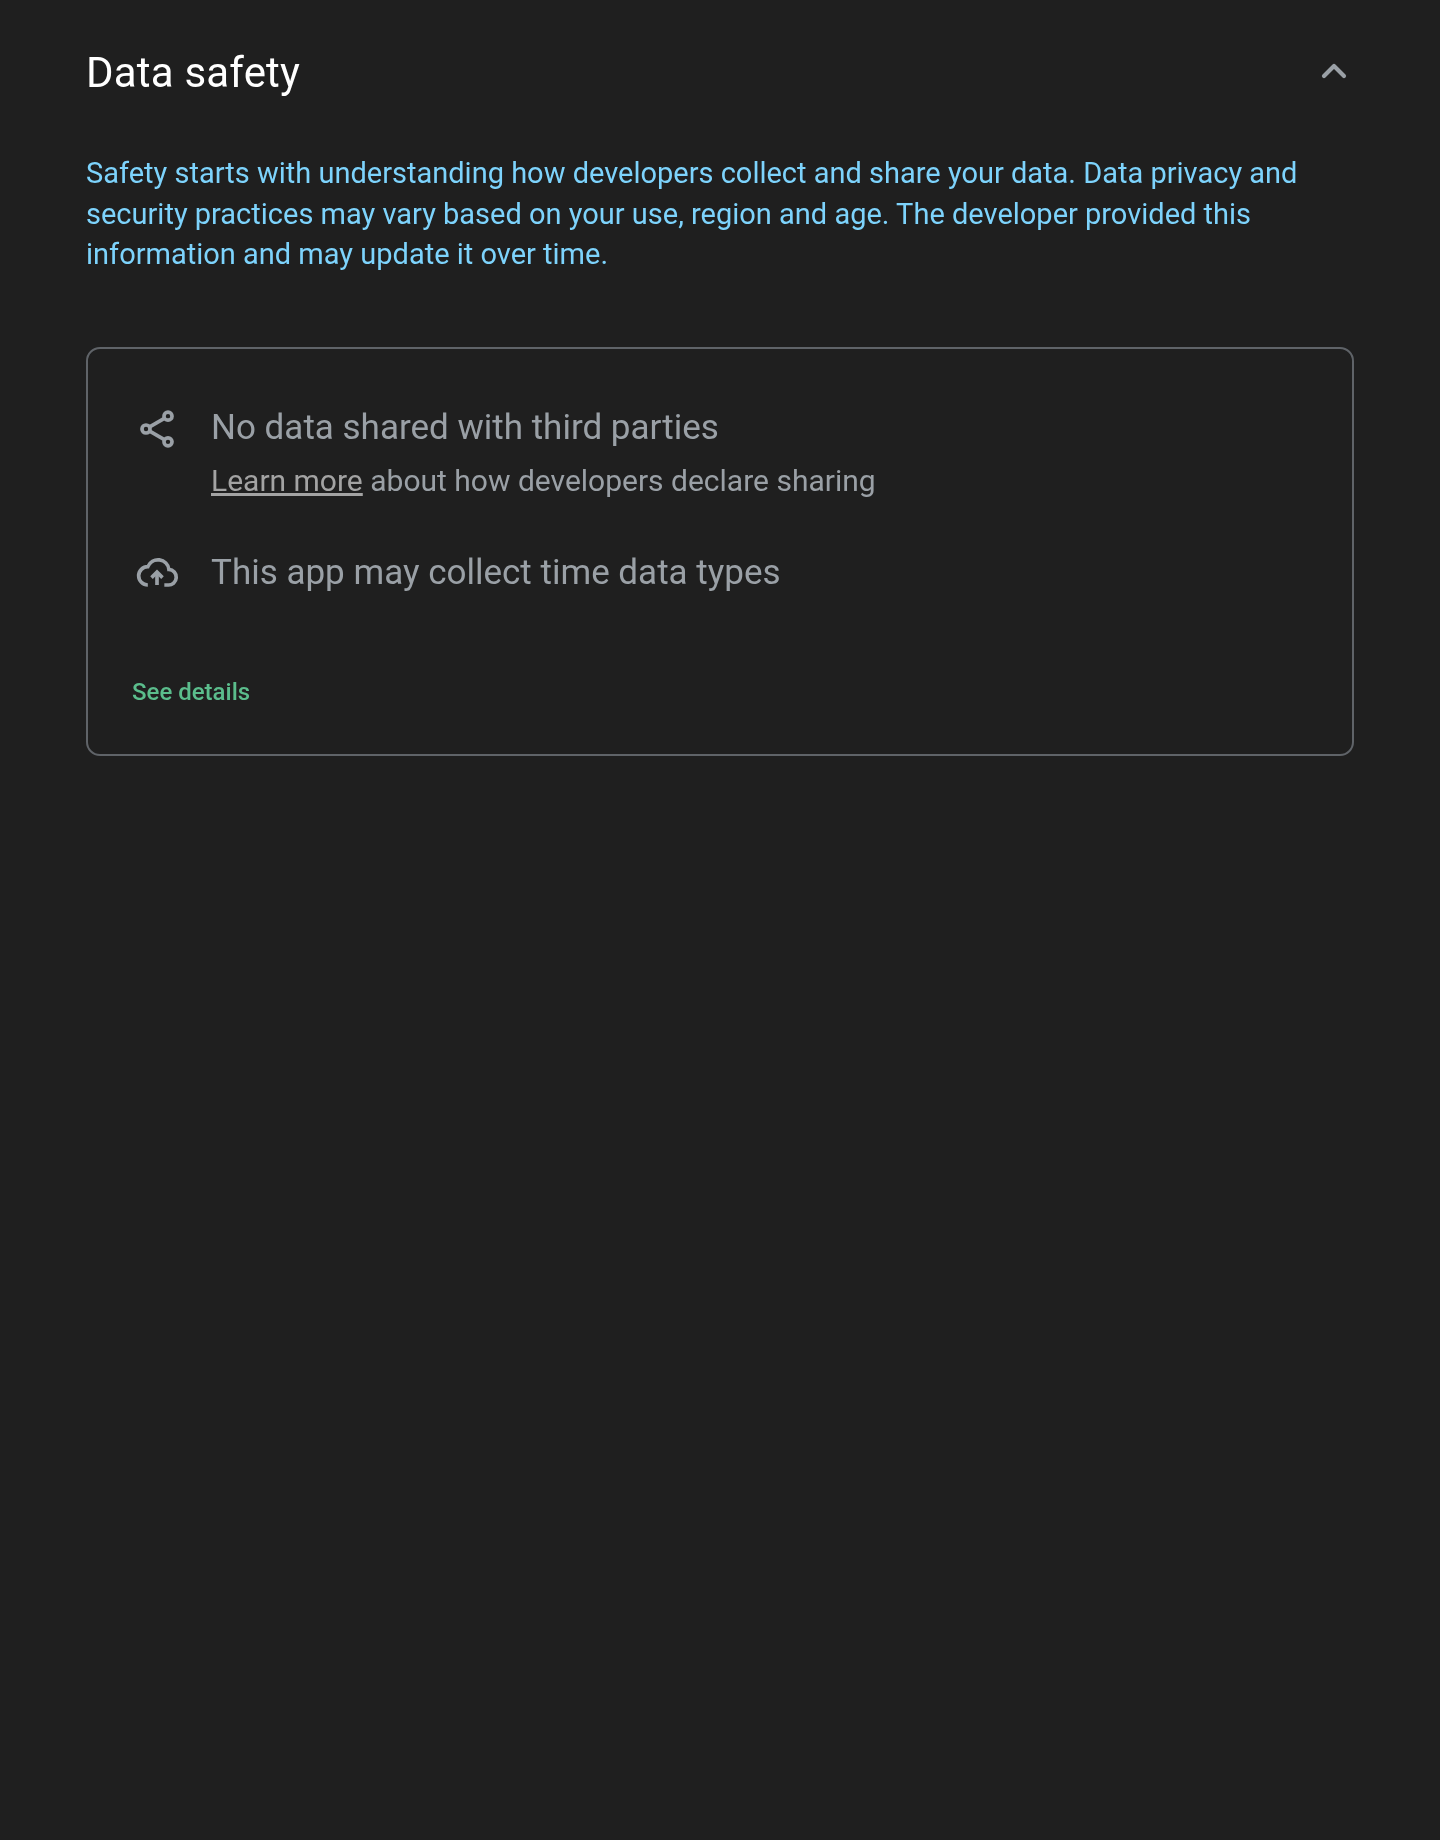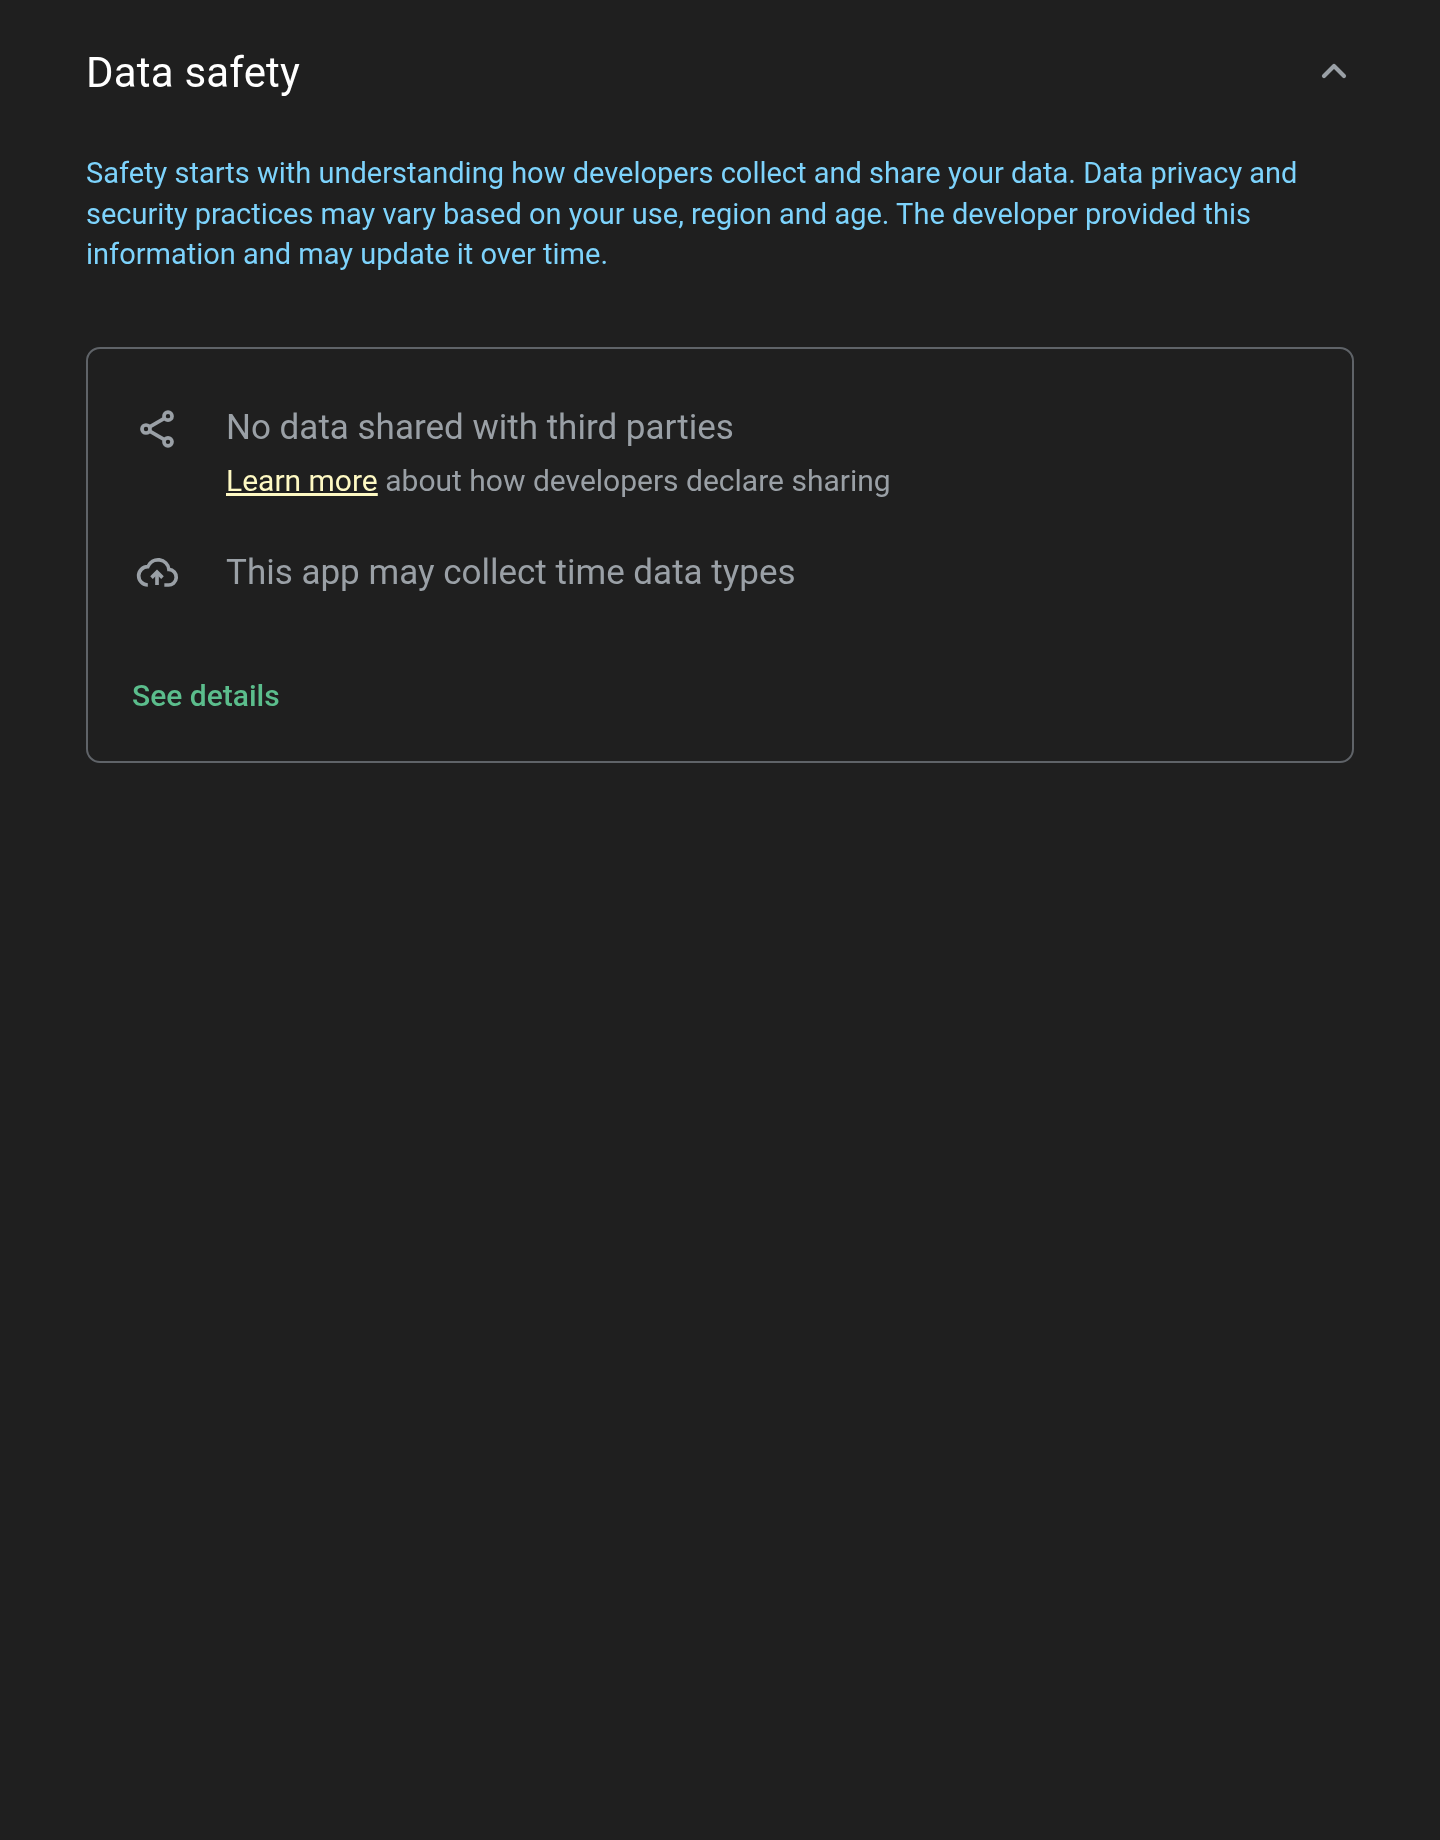--- a/index.html
+++ b/index.html
@@ -45,21 +45,21 @@
     }
     .card {
       border: 2px solid #5f6368;
       border-radius: 14px;
       padding: 56px 44px 48px 44px;
     }
     .item {
       display: flex;
       align-items: flex-start;
       margin-bottom: 48px;
-      gap: 44px;
+      gap: 29px;
     }
     .item:last-of-type {
       margin-bottom: 48px;
     }
     .icon-box {
       width: 50px;
       flex-shrink: 0;
       color: #9aa0a6;
       display: flex;
       justify-content: center;
@@ -78,26 +78,26 @@
       line-height: 1.3;
       margin-bottom: 10px;
     }
     .item-sub {
       font-size: 30px;
       color: #9aa0a6;
       line-height: 1.4;
     }
     .item-sub a,
     .item-sub .link {
-      color: #fef9c3;
+      color: #a3a3a3;
       text-decoration: underline;
       cursor: pointer;
     }
     .see-details {
-      font-size: 30px;
+      font-size: 24px;
       color: #5bbd8c;
       font-weight: 500;
       cursor: pointer;
       display: inline-block;
       margin-top: 24px;
     }
   </style>
 </head>
 <body>
 

